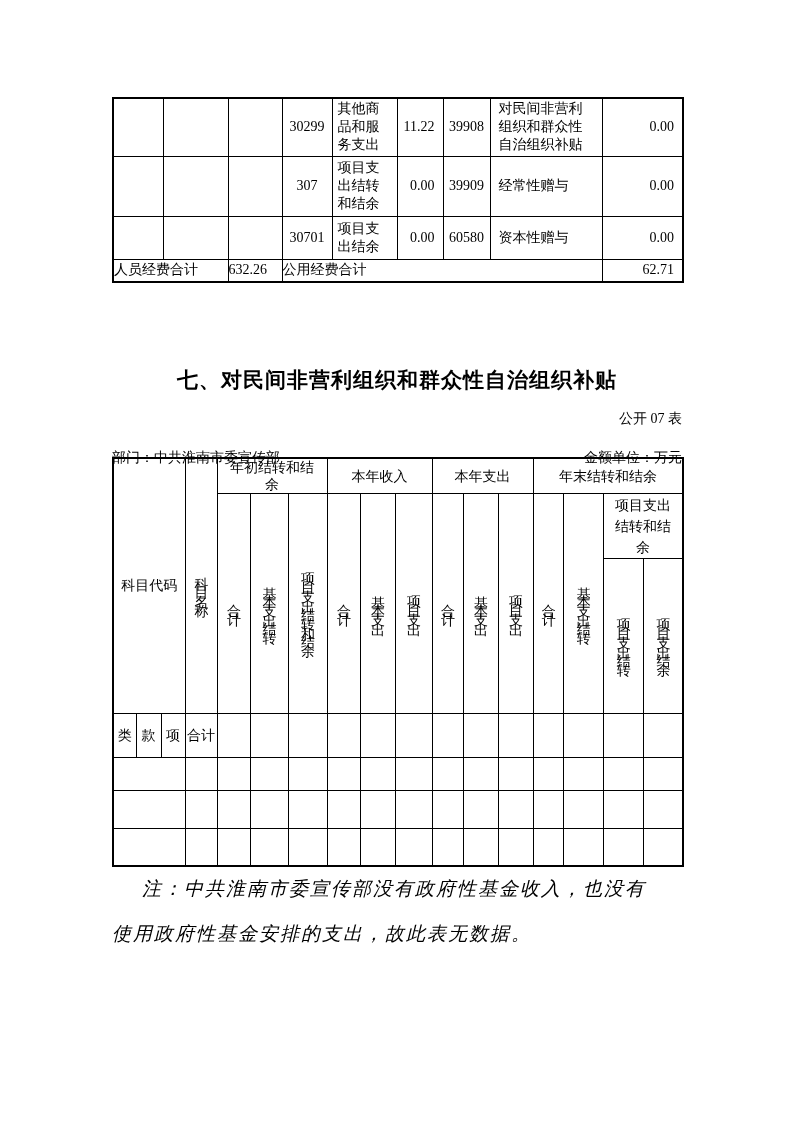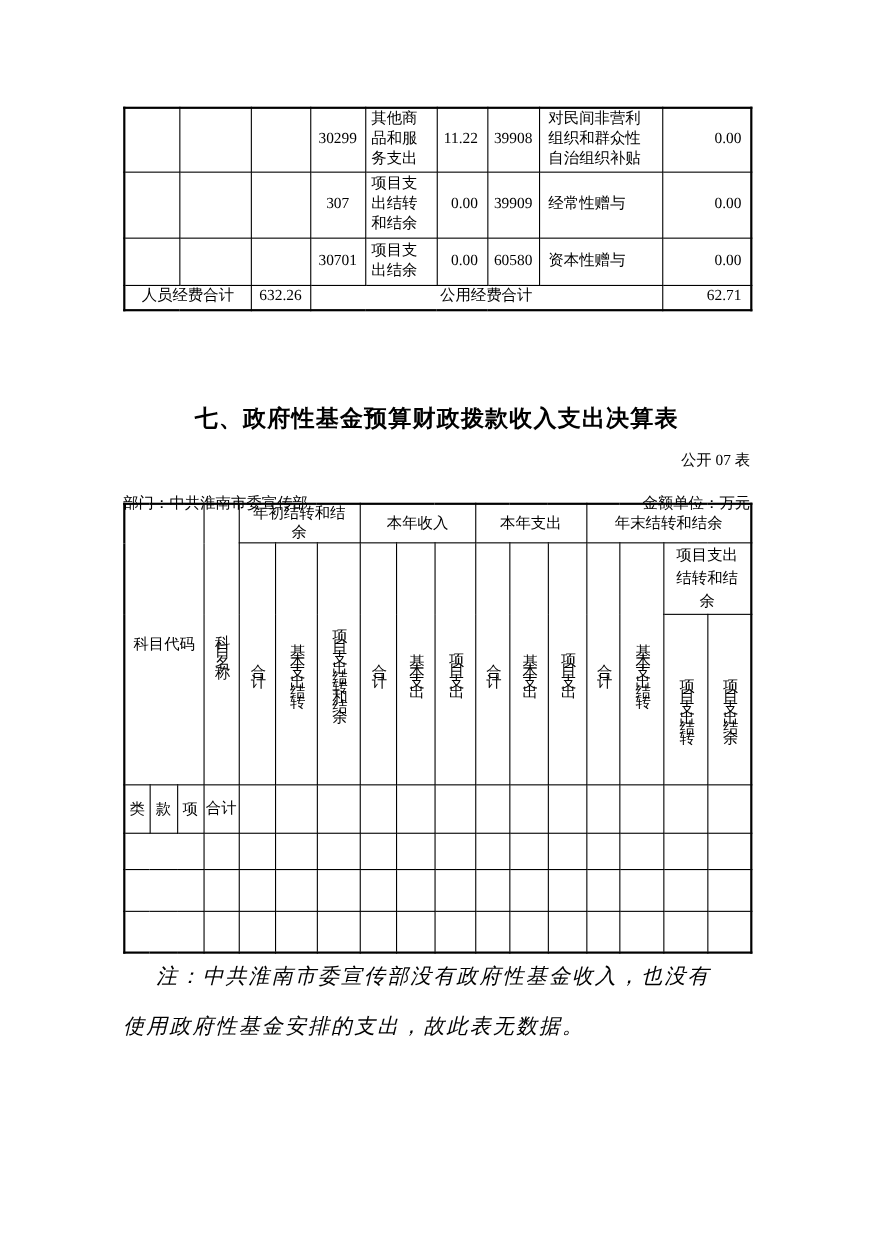--- a/index.html
+++ b/index.html
@@ -12,21 +12,21 @@
   th,td{border:1px solid #000; font-weight:normal; font-size:14px; padding:0;
         vertical-align:middle; overflow:hidden; word-break:break-all;}
 
   
   .t1{position:absolute; left:112px; top:97px; width:570px; border:2px solid #000;}
   .t1 td{line-height:18px;}
   .t1 .code{text-align:center;}
   .t1 .name{text-align:left; padding:0 5px;}
   .t1 .name-wide{text-align:left; padding:0 8px;}
   .t1 .amt{text-align:right; padding-right:8px;}
-  .t1 .flabel{text-align:center;}
+  .t1 .flabel{text-align:left;}
   .t1 tr.r1{height:58px;} .t1 tr.r2{height:60px;}
   .t1 tr.r3{height:43px;} .t1 tr.r4{height:41px;} .t1 tr.rf{height:23px;}
 
   
   .sec-title{position:absolute; left:112px; top:366px; width:570px;
     text-align:center; font-size:21px; font-weight:bold; letter-spacing:1px;
     font-family:"Liberation Sans","DejaVu Sans",sans-serif;}
   .table-no{position:absolute; left:112px; top:410px; width:570px;
     text-align:right; font-size:14px;}
   .meta{position:absolute; left:112px; top:449px; width:570px;
@@ -103,21 +103,21 @@
     </tr>
     <tr class="rf">
       <td class="flabel" colspan="2">人员经费合计</td>
       <td class="flabel">632.26</td>
       <td class="flabel" colspan="5">公用经费合计</td>
       <td class="amt">62.71</td>
     </tr>
   </tbody>
     </table>
 
-  <div class="sec-title">七、政府性基金预算财政拨款收入支出决算表</div>
+  <div class="sec-title">七、对民间非营利组织和群众性自治组织补贴</div>
   <div class="table-no">公开 07 表</div>
   <div class="meta">
     <span>部门：中共淮南市委宣传部</span>
     <span>金额单位：万元</span>
   </div>
 
   <table class="t2">
     <colgroup>
       <col style="width:23px">
         <col style="width:25px">

